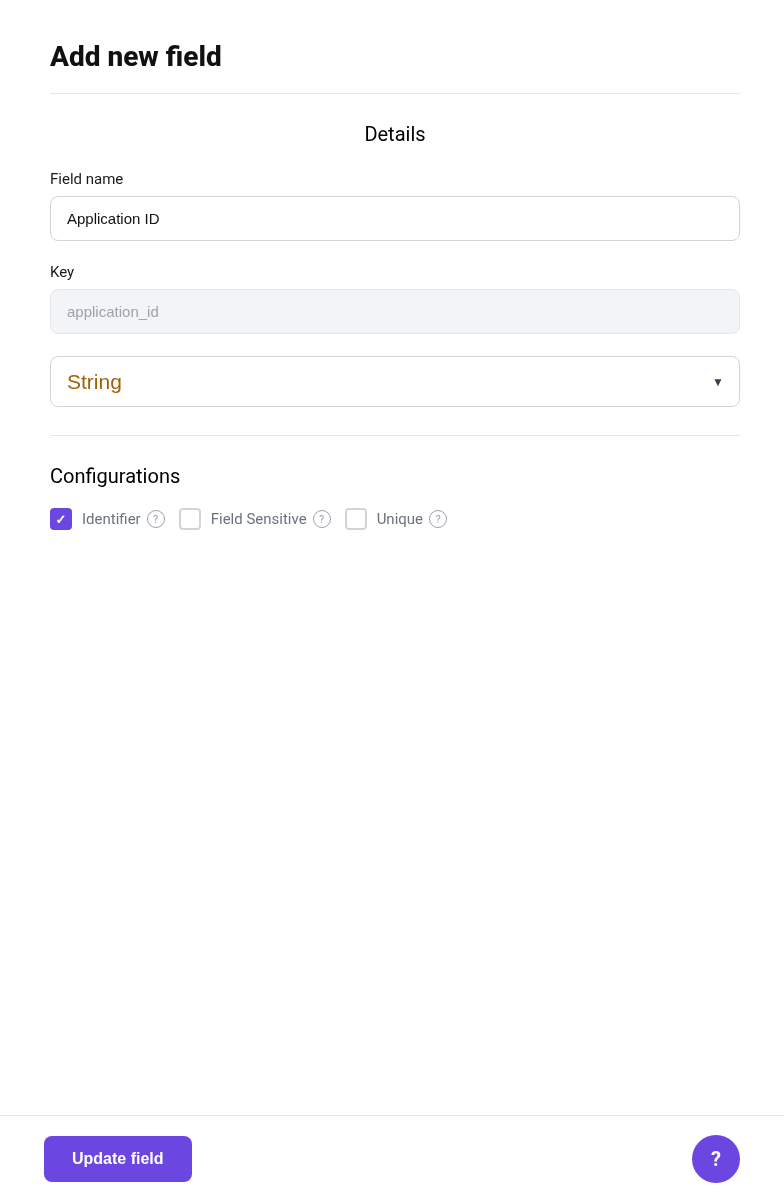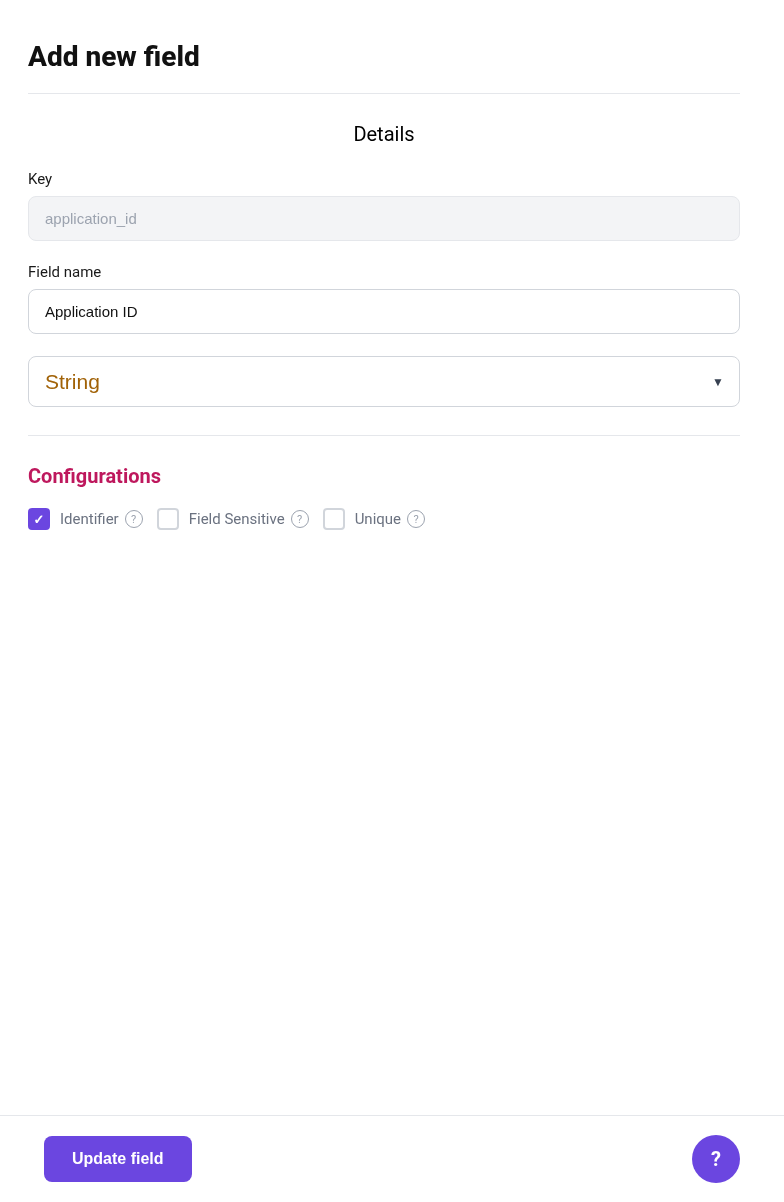--- a/index.html
+++ b/index.html
@@ -20,21 +20,21 @@
       width: 784px;
       min-height: 1202px;
       background: #ffffff;
       display: flex;
       flex-direction: column;
       position: relative;
     }
 
     .content-area {
       flex: 1;
-      padding: 40px 44px 20px 28px;
+      padding: 40px 44px 20px 50px;
     }
 
     .page-title {
       font-size: 28px;
       font-weight: 800;
       color: #111111;
       margin-bottom: 20px;
     }
 
     .divider {
@@ -114,22 +114,22 @@
     }
 
     .section-divider {
       height: 1px;
       background: #e5e7eb;
       margin: 28px 0;
     }
 
     .config-section-title {
       font-size: 20px;
-      font-weight: 700;
-      color: #be185d;
+      font-weight: 400;
+      color: #000000;
       margin-bottom: 20px;
     }
 
     .checkbox-group {
       display: flex;
       gap: 14px;
     }
 
     .checkbox-item {
       display: flex;
@@ -241,27 +241,27 @@
 <div class="page-container">
   <div class="content-area">
 
     <h1 class="page-title">Add new field</h1>
 
     <div class="divider"></div>
 
     <h2 class="section-title">Details</h2>
 
     <div class="field-group">
+      <label class="field-label">Field name</label>
+      <input type="text" class="text-input" value="Application ID" style="">
+    </div>
+
+    <div class="field-group">
       <label class="field-label">Key</label>
       <input type="text" class="key-input" value="application_id" readonly="" style="">
-    </div>
-
-    <div class="field-group">
-      <label class="field-label">Field name</label>
-      <input type="text" class="text-input" value="Application ID" style="">
     </div>
 
     <div class="field-group">
       <div class="select-wrapper">
         <select class="select-input">
           <option value="String">String</option>
           <option value="Number">Number</option>
           <option value="Boolean">Boolean</option>
           <option value="Date">Date</option>
           <option value="Array">Array</option>

